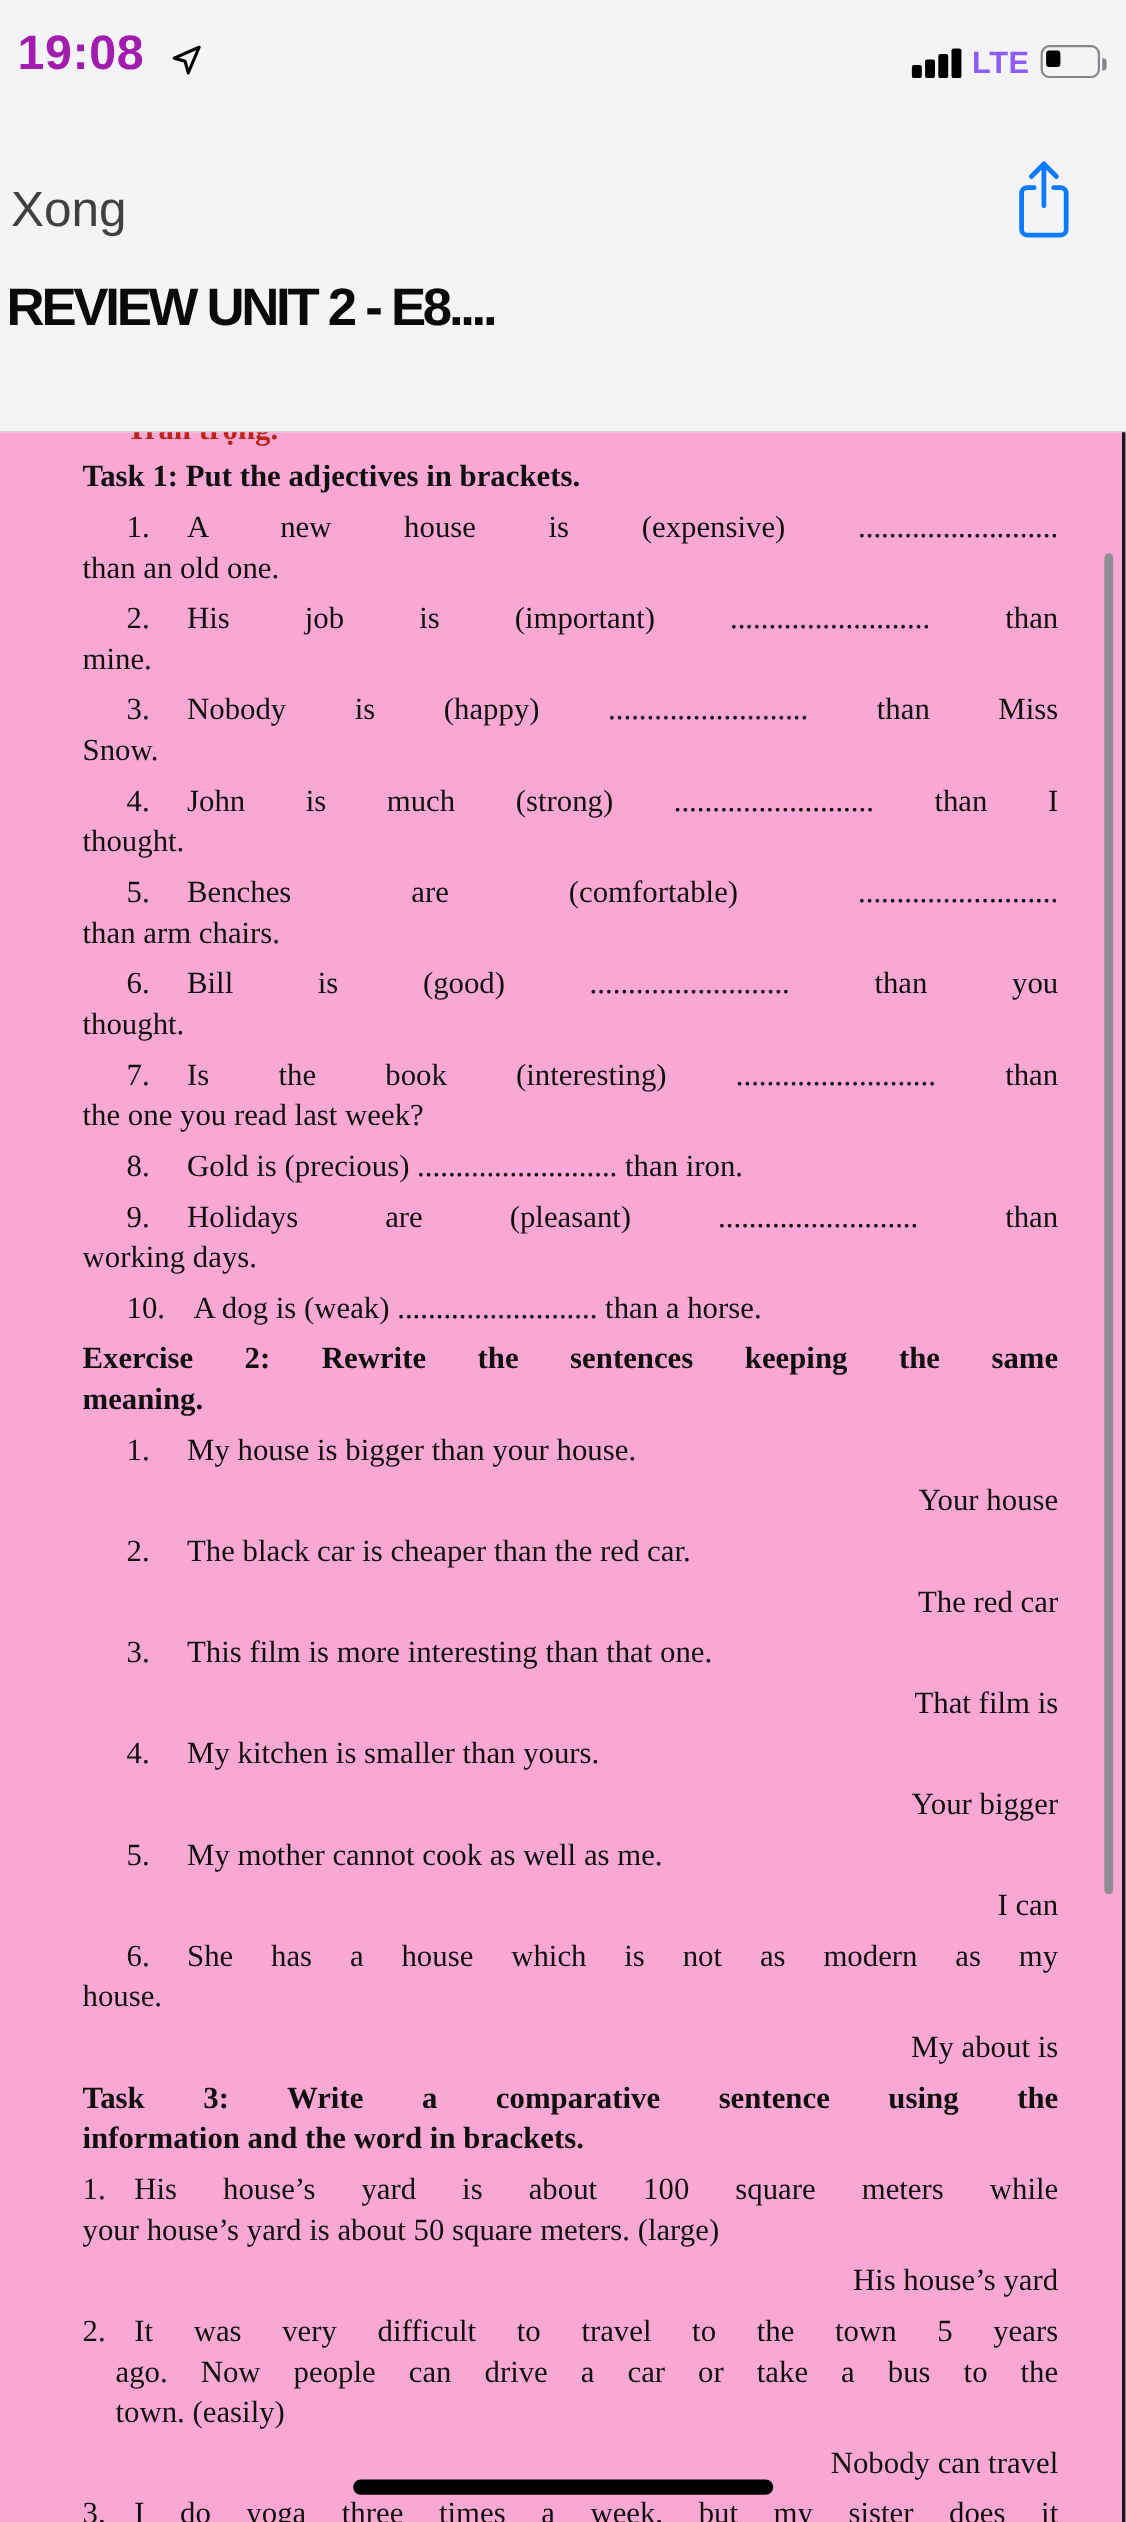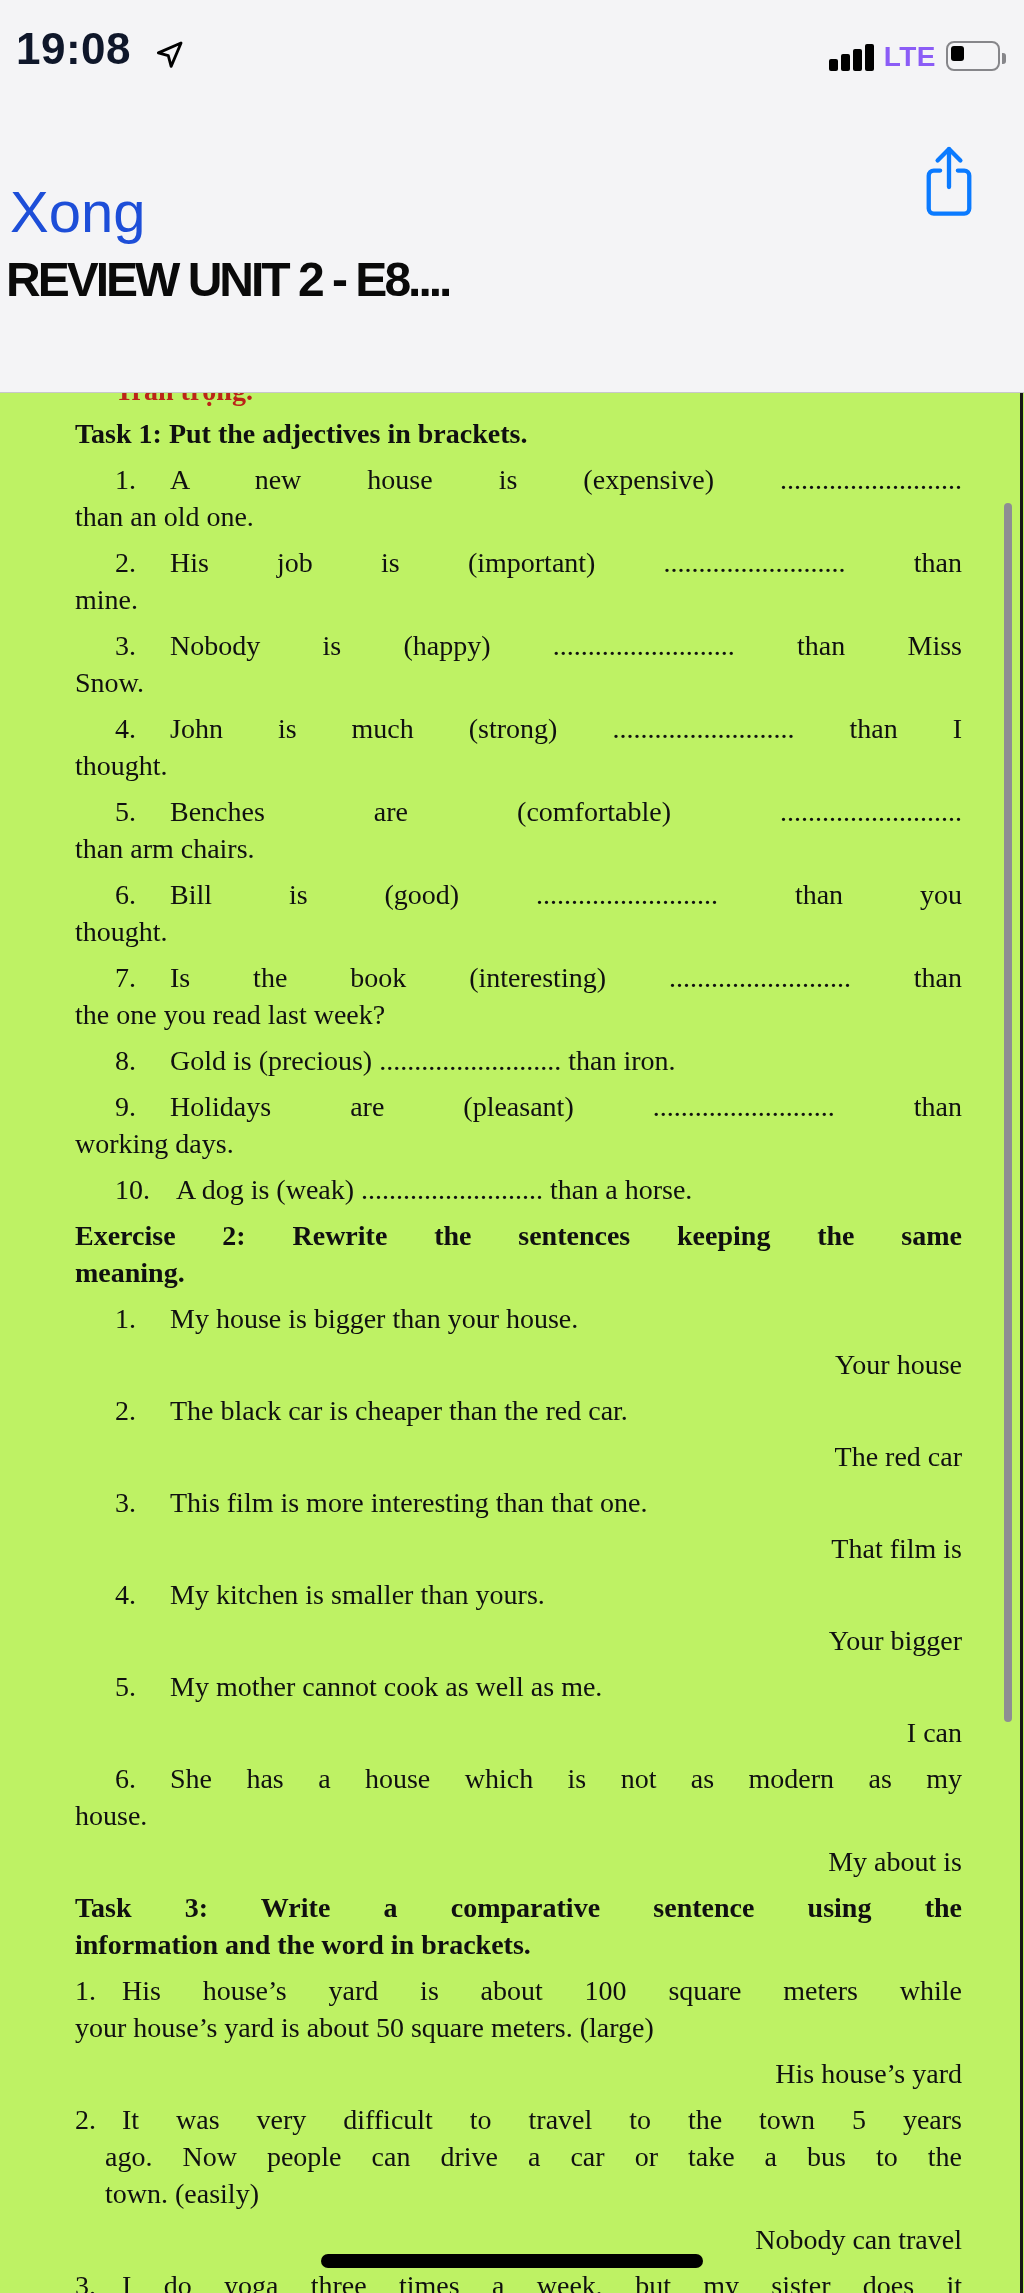--- a/index.html
+++ b/index.html
@@ -1,41 +1,41 @@
 <!DOCTYPE html>
 <html><head>
 <meta charset="utf-8">
 <style>
   html,body{margin:0;padding:0;width:1024px;height:2293px;overflow:hidden;}
   body{position:relative;background:#f4f4f6;font-family:"Liberation Sans",sans-serif;-webkit-font-smoothing:antialiased;}
 
   
   .statusbar{position:absolute;top:0;left:0;width:100%;height:96px;}
-  .time{position:absolute;left:16px;top:24px;font-size:44px;font-weight:700;color:#0f172a;letter-spacing:.5px;}
+  .time{position:absolute;left:16px;top:24px;font-size:44px;font-weight:700;color:#a21caf;letter-spacing:.5px;}
   .loc{position:absolute;left:152px;top:38px;}
   .sb-right{position:absolute;right:18px;top:32px;display:flex;align-items:flex-end;gap:10px;height:48px;}
   .bars{display:flex;align-items:flex-end;gap:3px;padding-bottom:9px;}
   .bars i{display:block;width:9px;background:#000;border-radius:2px;}
   .b1{height:12px}.b2{height:17px}.b3{height:22px}.b4{height:27px}
   .lte{font-size:28px;font-weight:600;color:#8b5cf6;padding-bottom:7px;letter-spacing:.5px;}
   .batt{position:relative;width:50px;height:26px;border:2.5px solid #86868a;border-radius:8px;margin-bottom:9px;}
   .batt-fill{position:absolute;left:3px;top:3px;width:13px;height:15px;background:#000;border-radius:3px;}
   .batt-cap{width:4px;height:11px;background:#86868a;border-radius:0 3px 3px 0;margin:0 0 16px -8px;}
 
   
-  .done-btn{position:absolute;left:10px;top:164px;font-size:58px;font-weight:500;color:#1d4ed8;cursor:pointer;margin-top:14px;}
+  .done-btn{position:absolute;left:10px;top:164px;font-size:45px;font-weight:500;color:#404040;cursor:pointer;}
   .share-btn{position:absolute;right:44px;top:144px;width:62px;height:76px;cursor:pointer;}
 
   
   .doc-title{position:absolute;left:6px;top:252px;font-size:48px;font-weight:800;letter-spacing:-3px;color:#0a0a0a;white-space:nowrap;font-stretch:condensed;}
 
   .hairline{position:absolute;top:392px;left:0;width:100%;height:1px;background:#c8c8ca;}
 
   
-  .doc{position:absolute;top:393px;left:0;right:0;bottom:0;background:#bef264;overflow:hidden;
+  .doc{position:absolute;top:393px;left:0;right:0;bottom:0;background:#f9a8d4;overflow:hidden;
        padding:0 62px 0 75px;font-family:"Liberation Serif",serif;font-size:28px;line-height:37px;color:#101010;}
   .red-clip{height:13px;overflow:hidden;margin-left:40px;}
   .red-clip span{display:block;margin-top:-21px;color:#bb2418;font-weight:700;}
   .row{margin:0;}
   .row.p{margin-top:9px;}
   .row.hd{font-weight:700;}
   .row.jl{text-align:justify;text-align-last:justify;}
   .ind40{padding-left:40px;}
   .ind43{padding-left:43px;text-align:right;}
   .ind30{padding-left:30px;}

